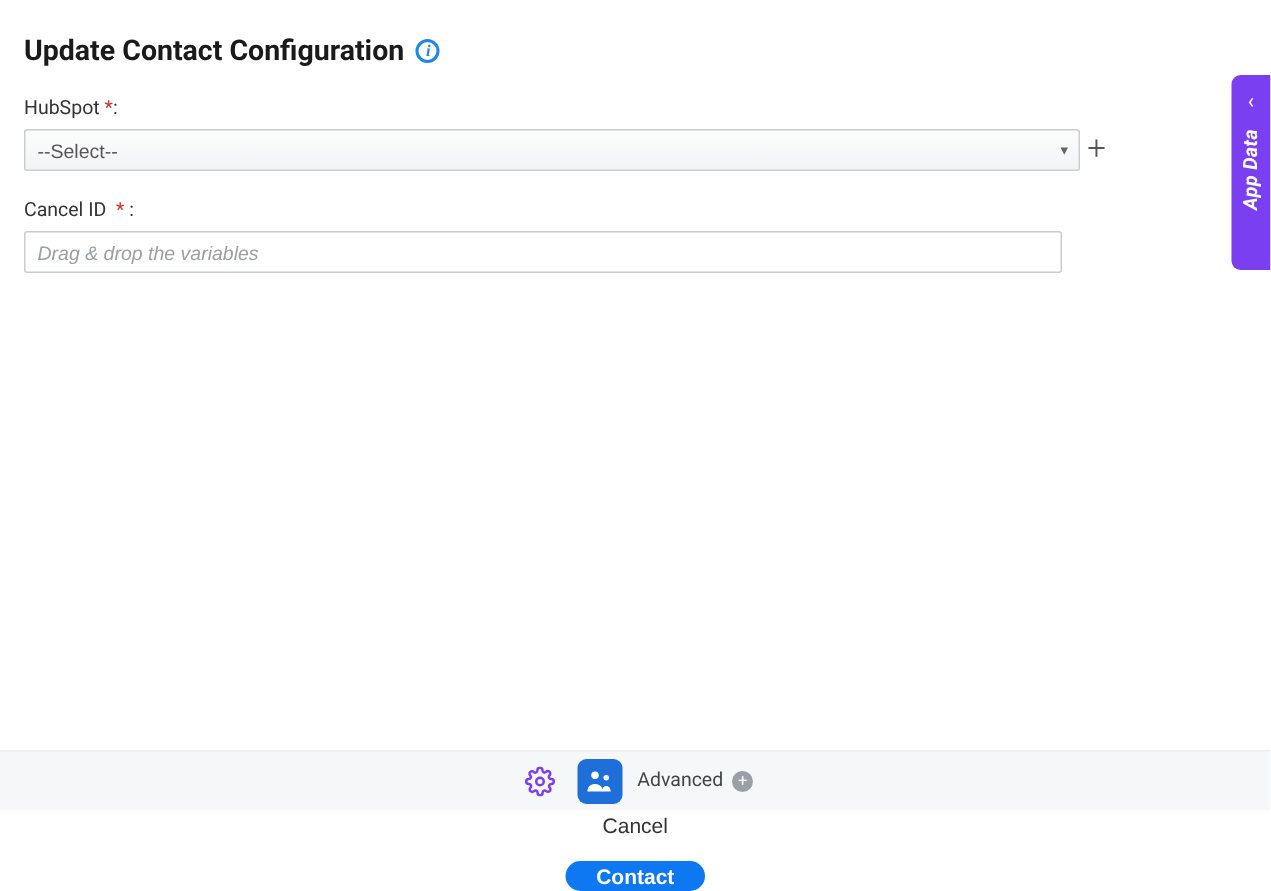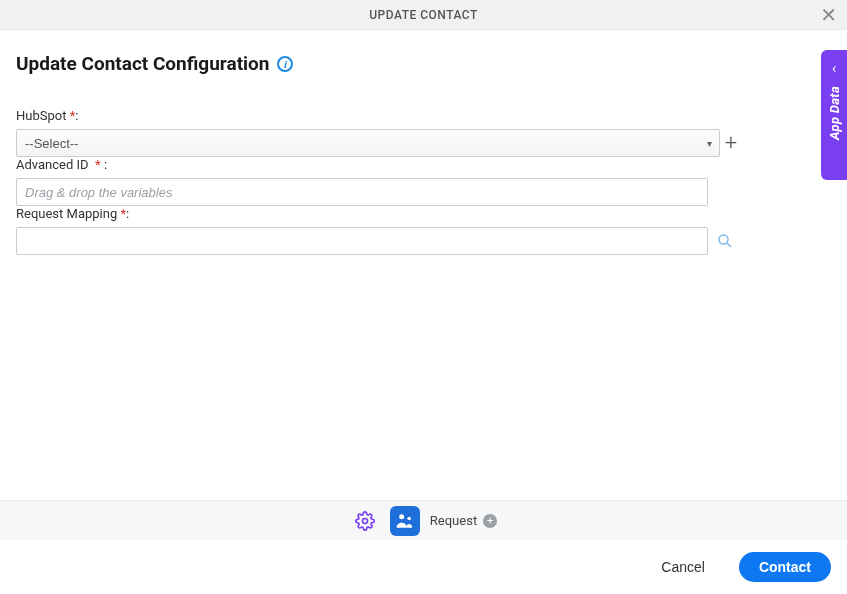--- a/index.html
+++ b/index.html
@@ -2,23 +2,23 @@
 <html><head>
 <meta charset="utf-8">
 <style>
   * { box-sizing: border-box; margin: 0; padding: 0; }
   html, body { width: 847px; height: 594px; font-family: -apple-system, BlinkMacSystemFont, "Segoe UI", Roboto, Arial, sans-serif; background: #fff; color: #333; }
   .modal { width: 847px; height: 594px; display: flex; flex-direction: column; position: relative; }
   .header { background: #f0f1f3; height: 30px; display: flex; align-items: center; justify-content: center; position: relative; border-bottom: 1px solid #e4e6ea; }
   .header-title { font-size: 12px; letter-spacing: 0.5px; color: #555; font-weight: 500; }
   .close-btn { position: absolute; right: 10px; top: 50%; transform: translateY(-50%); cursor: pointer; font-size: 20px; color: #888; line-height: 1; }
   .body { flex: 1; padding: 22px 20px 10px 16px; overflow: auto; position: relative; }
-  .section-title { font-size: 19px; font-weight: 700; color: #1a1a1a; display: flex; align-items: center; gap: 8px; margin-bottom: 33px; }
+  .section-title { font-size: 19px; font-weight: 700; color: #1a1a1a; display: flex; align-items: center; gap: 8px; margin-bottom: 20px; }
   .info-icon { width: 16px; height: 16px; border: 2px solid #1e88e5; border-radius: 50%; display: inline-flex; align-items: center; justify-content: center; color: #1e88e5; font-size: 11px; font-weight: 700; font-style: italic; font-family: Georgia, serif; }
-  .field { margin-bottom: 0; }
+  .field { margin-bottom: 19px; }
   .field-label { font-size: 13px; color: #333; margin-bottom: 6px; display: block; }
   .req { color: #d93025; }
   .row { display: flex; align-items: center; gap: 2px; }
   .select-wrap { flex: 0 0 704px; position: relative; }
   select.control {
     width: 100%; height: 28px; border: 1px solid #c9ccd1; border-radius: 2px;
     background: linear-gradient(#fdfdfd, #f2f3f5); font-size: 13px; color: #555;
     padding: 0 8px; appearance: none; -webkit-appearance: none;
   }
   .select-caret { position: absolute; right: 8px; top: 50%; transform: translateY(-50%); pointer-events: none; color: #666; font-size: 10px; }
@@ -40,35 +40,31 @@
   .side-tab .vtext {
     writing-mode: vertical-rl; transform: rotate(180deg);
     font-size: 13px; font-weight: 700; font-style: italic; letter-spacing: 0.3px;
   }
   .toolbar { height: 40px; background: #f6f7f9; display: flex; align-items: center; justify-content: center; gap: 10px; border-top: 1px solid #eceef1; }
   .tb-icon { width: 30px; height: 30px; border-radius: 6px; display: flex; align-items: center; justify-content: center; cursor: pointer; }
   .tb-gear { color: #7b3ff2; }
   .tb-active { background: #1e6fd9; color: #fff; }
   .tb-adv { display: flex; align-items: center; gap: 6px; font-size: 13px; color: #444; cursor: pointer; }
   .tb-plus-circle { width: 14px; height: 14px; border-radius: 50%; background: #9aa0a6; color: #fff; font-size: 11px; display: flex; align-items: center; justify-content: center; line-height: 1; }
-  .footer { height: 54px; display: flex; align-items: center; justify-content: flex-end; gap: 14px; padding: 0 16px; }
+  .footer { height: 54px; display: flex; align-items: center; justify-content: flex-end; gap: 14px; padding: 0 16px; flex-direction: column; }
   .btn { height: 30px; padding: 0 20px; border-radius: 15px; font-size: 14px; cursor: pointer; border: none; display: inline-flex; align-items: center; }
   .btn-text { background: transparent; color: #333; }
   .btn-secondary { background: #e8eaed; color: #555; font-weight: 600; }
   .btn-primary { background: #0d78f2; color: #fff; font-weight: 600; }
 </style>
 </head>
 <body>
 
 <div class="modal">
 
-  <div class="header">
-    <span class="header-title">UPDATE CONTACT</span>
-    <span class="close-btn">✕</span>
-  </div>
 
   <div class="body">
 
     <h2 class="section-title">
       <span>Update Contact Configuration</span>
       <span class="info-icon">i</span>
     </h2>
 
     <div class="field">
       <label class="field-label">
@@ -80,37 +76,25 @@
             <option>--Select--</option>
           </select>
           <span class="select-caret">▾</span>
         </div>
         <span class="plus-btn">+</span>
       </div>
     </div>
 
     <div class="field">
       <label class="field-label">
-        <span>Advanced ID</span>&nbsp; <span class="req">*</span> :
+        <span>Cancel ID</span>&nbsp; <span class="req">*</span> :
       </label>
       <input class="control" type="text" placeholder="Drag &amp; drop the variables" style="">
     </div>
 
-    <div class="field">
-      <label class="field-label">
-        <span>Request Mapping</span> <span class="req">*</span>:
-      </label>
-      <div class="mapping-row">
-        <input class="control" type="text" style="">
-        <svg class="search-icon" viewBox="0 0 24 24" fill="none" stroke="currentColor" stroke-width="2">
-          <circle cx="10" cy="10" r="6"></circle>
-          <line x1="15" y1="15" x2="20" y2="20"></line>
-        </svg>
-      </div>
-    </div>
 
   </div>
 
   <div class="side-tab">
     <span class="chev">‹</span>
     <span class="vtext">App Data</span>
   </div>
 
   <div class="toolbar">
     <span class="tb-icon tb-gear">
@@ -121,21 +105,21 @@
     </span>
     <span class="tb-icon tb-active">
       <svg width="20" height="20" viewBox="0 0 24 24" fill="currentColor">
         <circle cx="8" cy="7" r="3"></circle>
         <path d="M2 19c0-3 3-5 6-5s6 2 6 5v1H2z"></path>
         <circle cx="17" cy="9" r="2.2"></circle>
         <path d="M13.5 19c.3-2 1.8-3.5 3.5-3.5s3.2 1.5 3.5 3.5v1h-7z"></path>
       </svg>
     </span>
     <span class="tb-adv">
-      <span>Request</span>
+      <span>Advanced</span>
       <span class="tb-plus-circle">+</span>
     </span>
   </div>
 
   <div class="footer">
     <button class="btn btn-text">Cancel</button>
     <button class="btn btn-primary">Contact</button>
   </div>
 
 </div>

